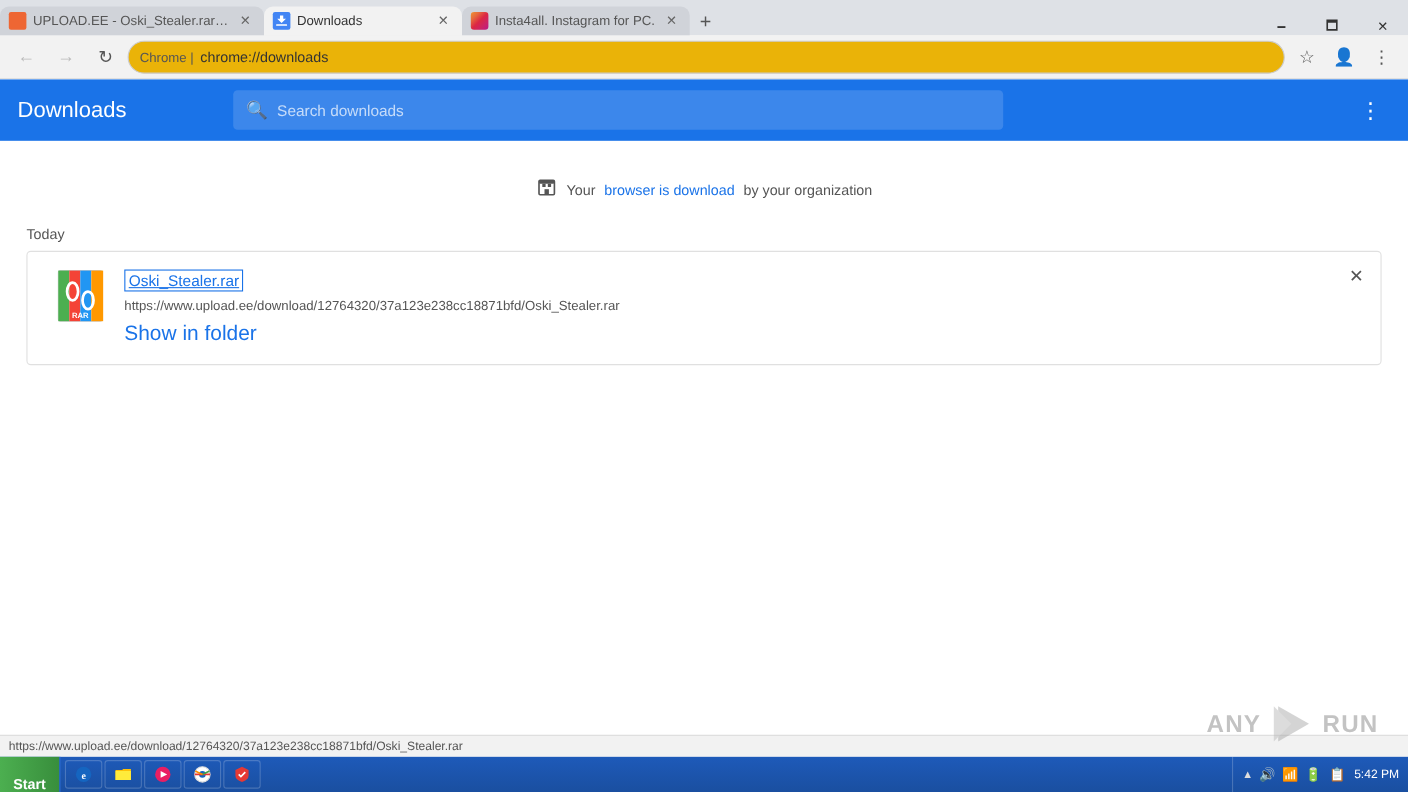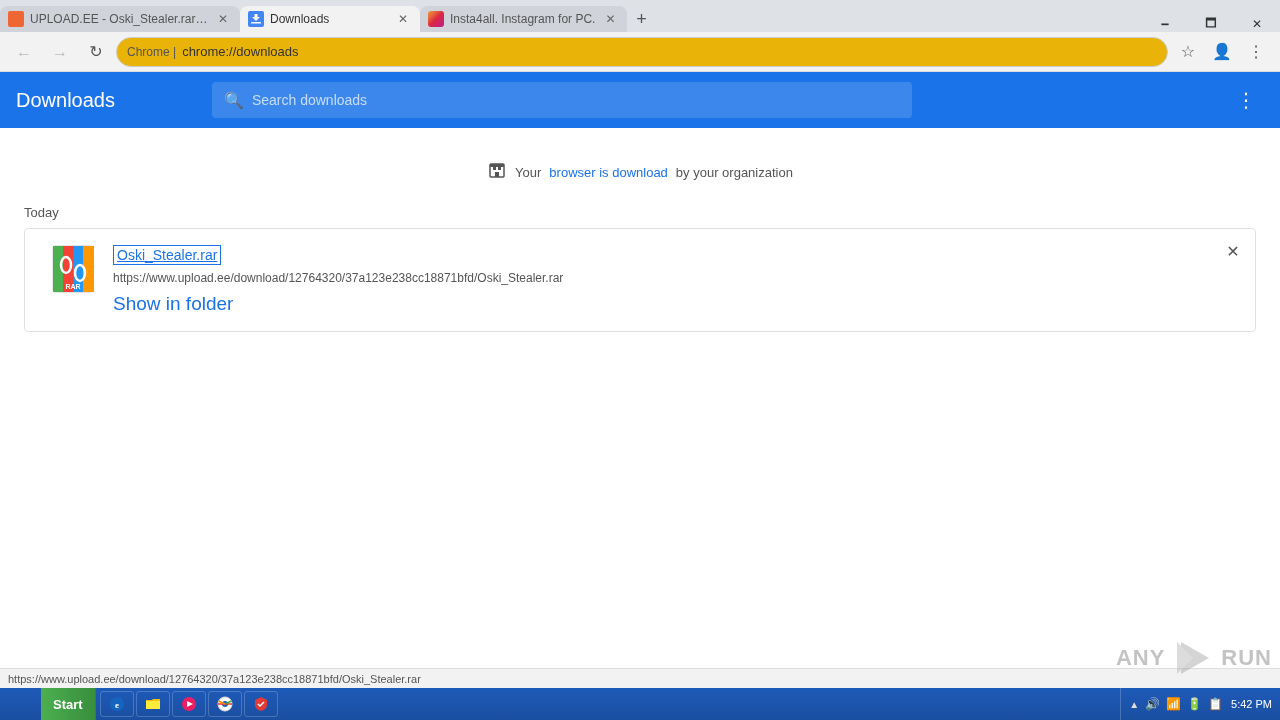--- a/index.html
+++ b/index.html
@@ -18,24 +18,23 @@
       z-index: 1000;
     }
     .taskbar-start {
       background: linear-gradient(to right, #4caf50, #388e3c);
       color: #fff;
       font-weight: bold;
       font-size: 13px;
       padding: 0 12px;
       height: 100%;
       display: flex;
-      align-items: center;
+      align-items: flex-end;
       cursor: pointer;
       border-right: 1px solid #2a6ad4;
-      margin-left: 41px;
     }
     .taskbar-items {
       display: flex;
       align-items: center;
       height: 100%;
       flex: 1;
       padding: 0 4px;
       gap: 2px;
     }
     .taskbar-item {
@@ -376,21 +375,21 @@
       align-items: center;
       padding: 0 8px;
       font-size: 11px;
       color: #555;
     }
 
     
     .anyrun-watermark {
       position: absolute;
       bottom: 42px;
-      right: 8px;
+      right: 27px;
       opacity: 0.5;
       display: flex;
       align-items: center;
       gap: 8px;
     }
     .anyrun-text {
       font-size: 22px;
       font-weight: bold;
       color: #888;
       letter-spacing: 1px;

